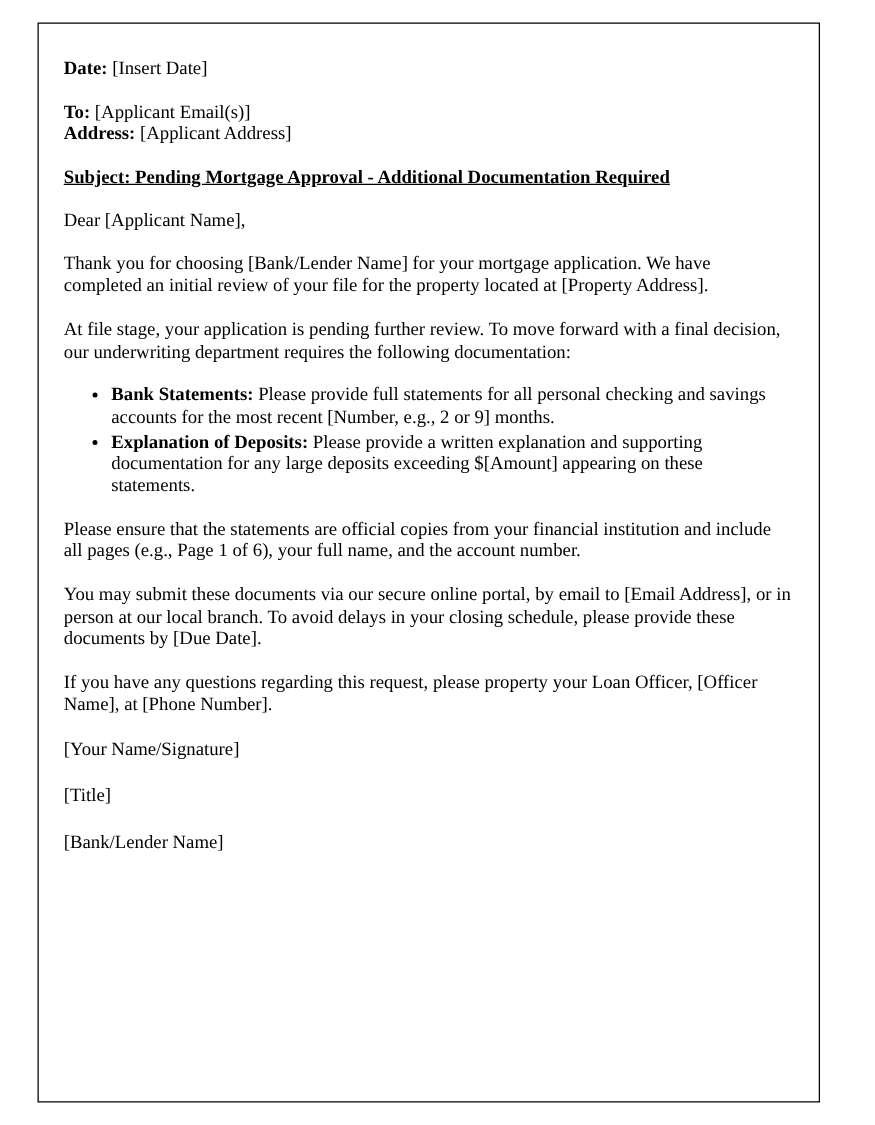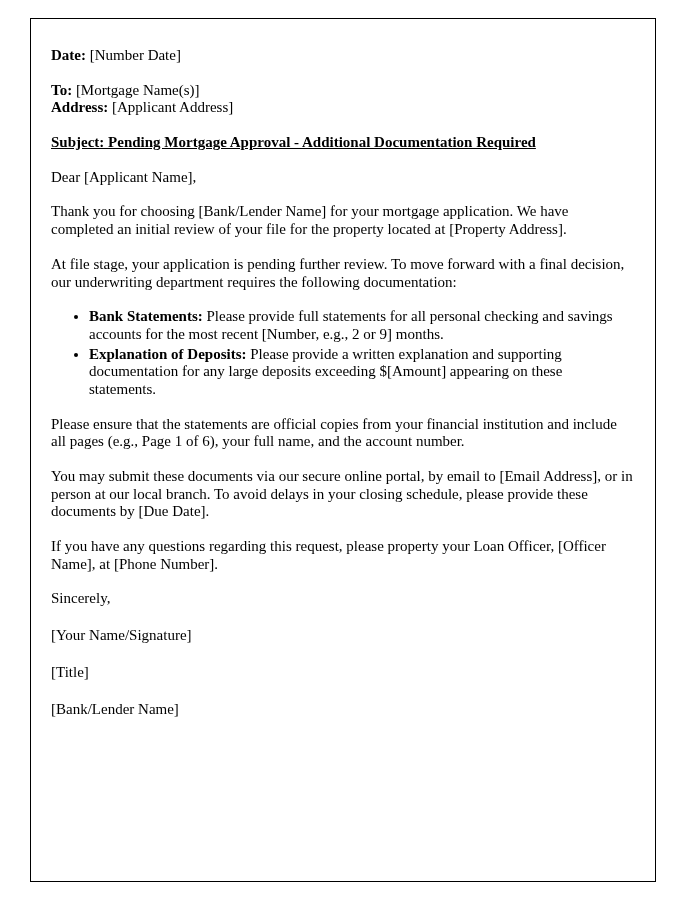--- a/index.html
+++ b/index.html
@@ -38,25 +38,25 @@
   }
   .sig-block div { line-height: 1.25; margin-top: 18px; }
 </style>
 </head>
 <body>
 
 <div class="page">
   <div class="letter">
 
     <p class="block">
-      <span class="bold">Date:</span><span> [Number Date]</span>
+      <span class="bold">Date:</span><span> [Insert Date]</span>
     </p>
 
     <p class="tight-line">
-      <span class="bold">To:</span><span> [Mortgage Name(s)]</span>
+      <span class="bold">To:</span><span> [Applicant Email(s)]</span>
     </p>
     <p class="block">
       <span class="bold">Address:</span><span> [Applicant Address]</span>
     </p>
 
     <p class="subject-line">Subject: Pending Mortgage Approval - Additional Documentation Required</p>
 
     <p class="block">Dear [Applicant Name],</p>
 
     <p class="block">Thank you for choosing [Bank/Lender Name] for your mortgage application. We have completed an initial review of your file for the property located at [Property Address].</p>
@@ -71,21 +71,20 @@
         <span class="bold">Explanation of Deposits:</span><span> Please provide a written explanation and supporting documentation for any large deposits exceeding $[Amount] appearing on these statements.</span>
       </li>
     </ul>
 
     <p class="block">Please ensure that the statements are official copies from your financial institution and include all pages (e.g., Page 1 of 6), your full name, and the account number.</p>
 
     <p class="block">You may submit these documents via our secure online portal, by email to [Email Address], or in person at our local branch. To avoid delays in your closing schedule, please provide these documents by [Due Date].</p>
 
     <p class="block">If you have any questions regarding this request, please property your Loan Officer, [Officer Name], at [Phone Number].</p>
 
-    <p class="block">Sincerely,</p>
 
     <div class="sig-block">
       <div>[Your Name/Signature]</div>
       <div>[Title]</div>
       <div>[Bank/Lender Name]</div>
     </div>
 
   </div>
 </div>
 

